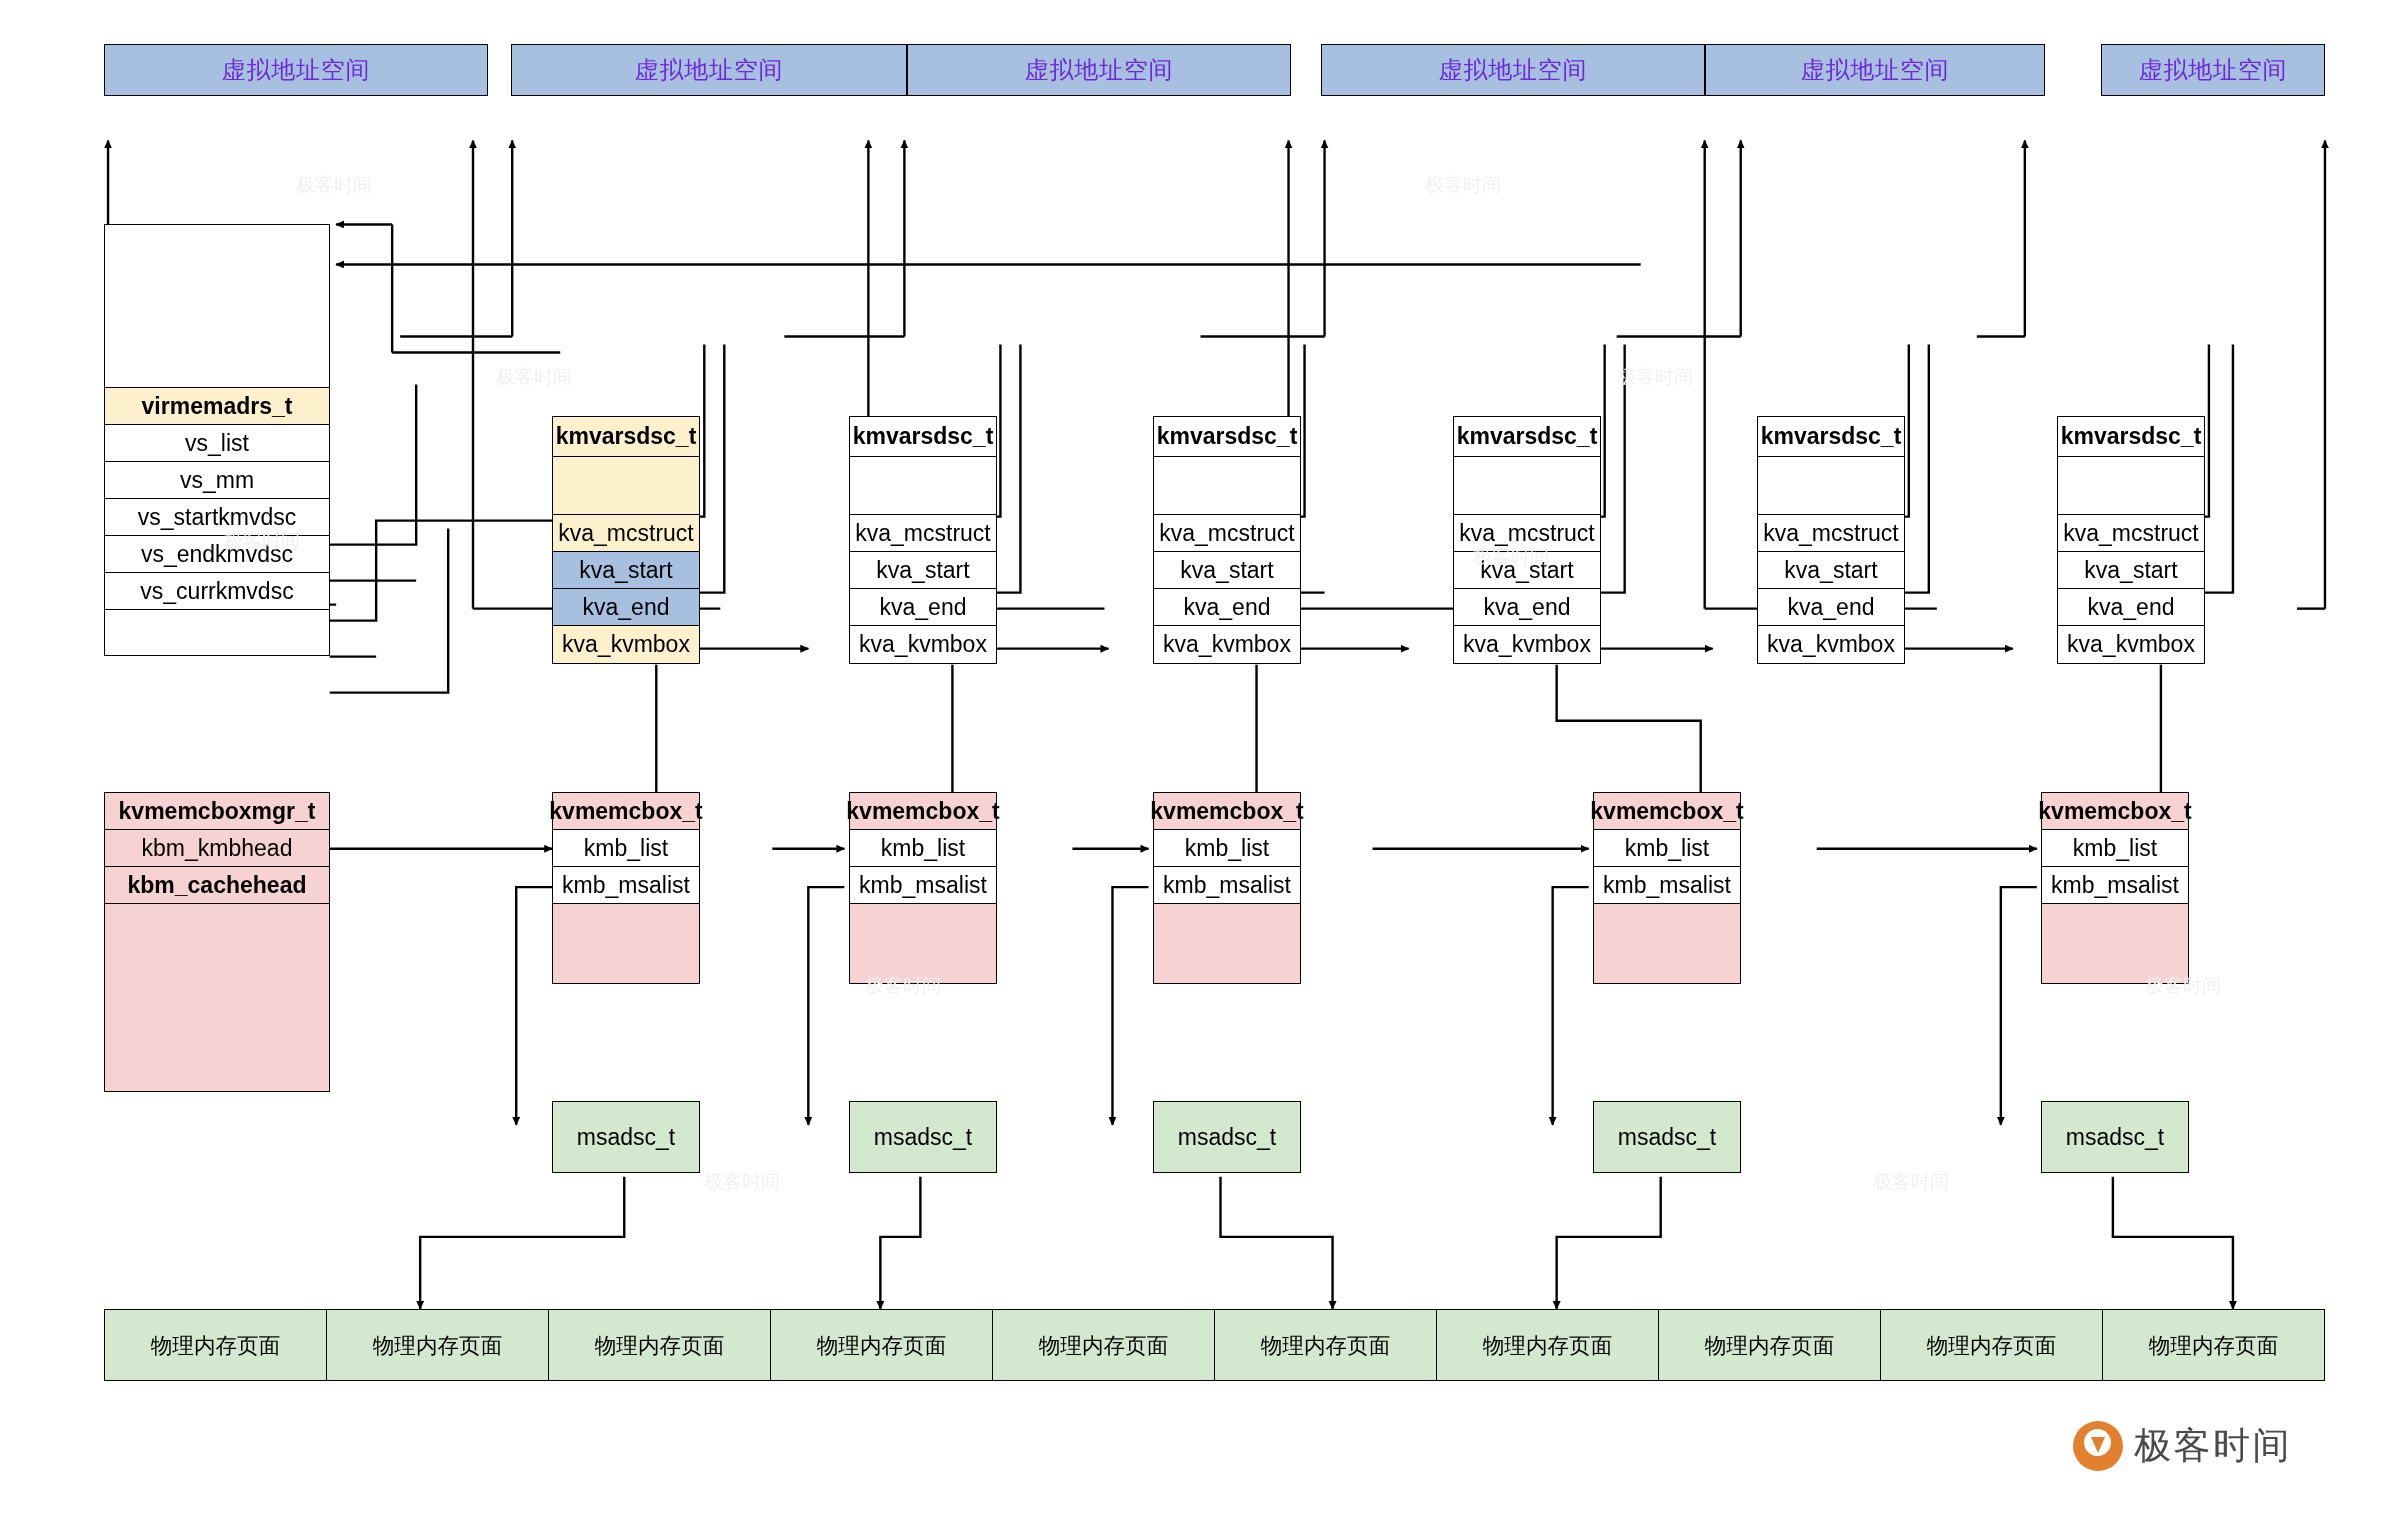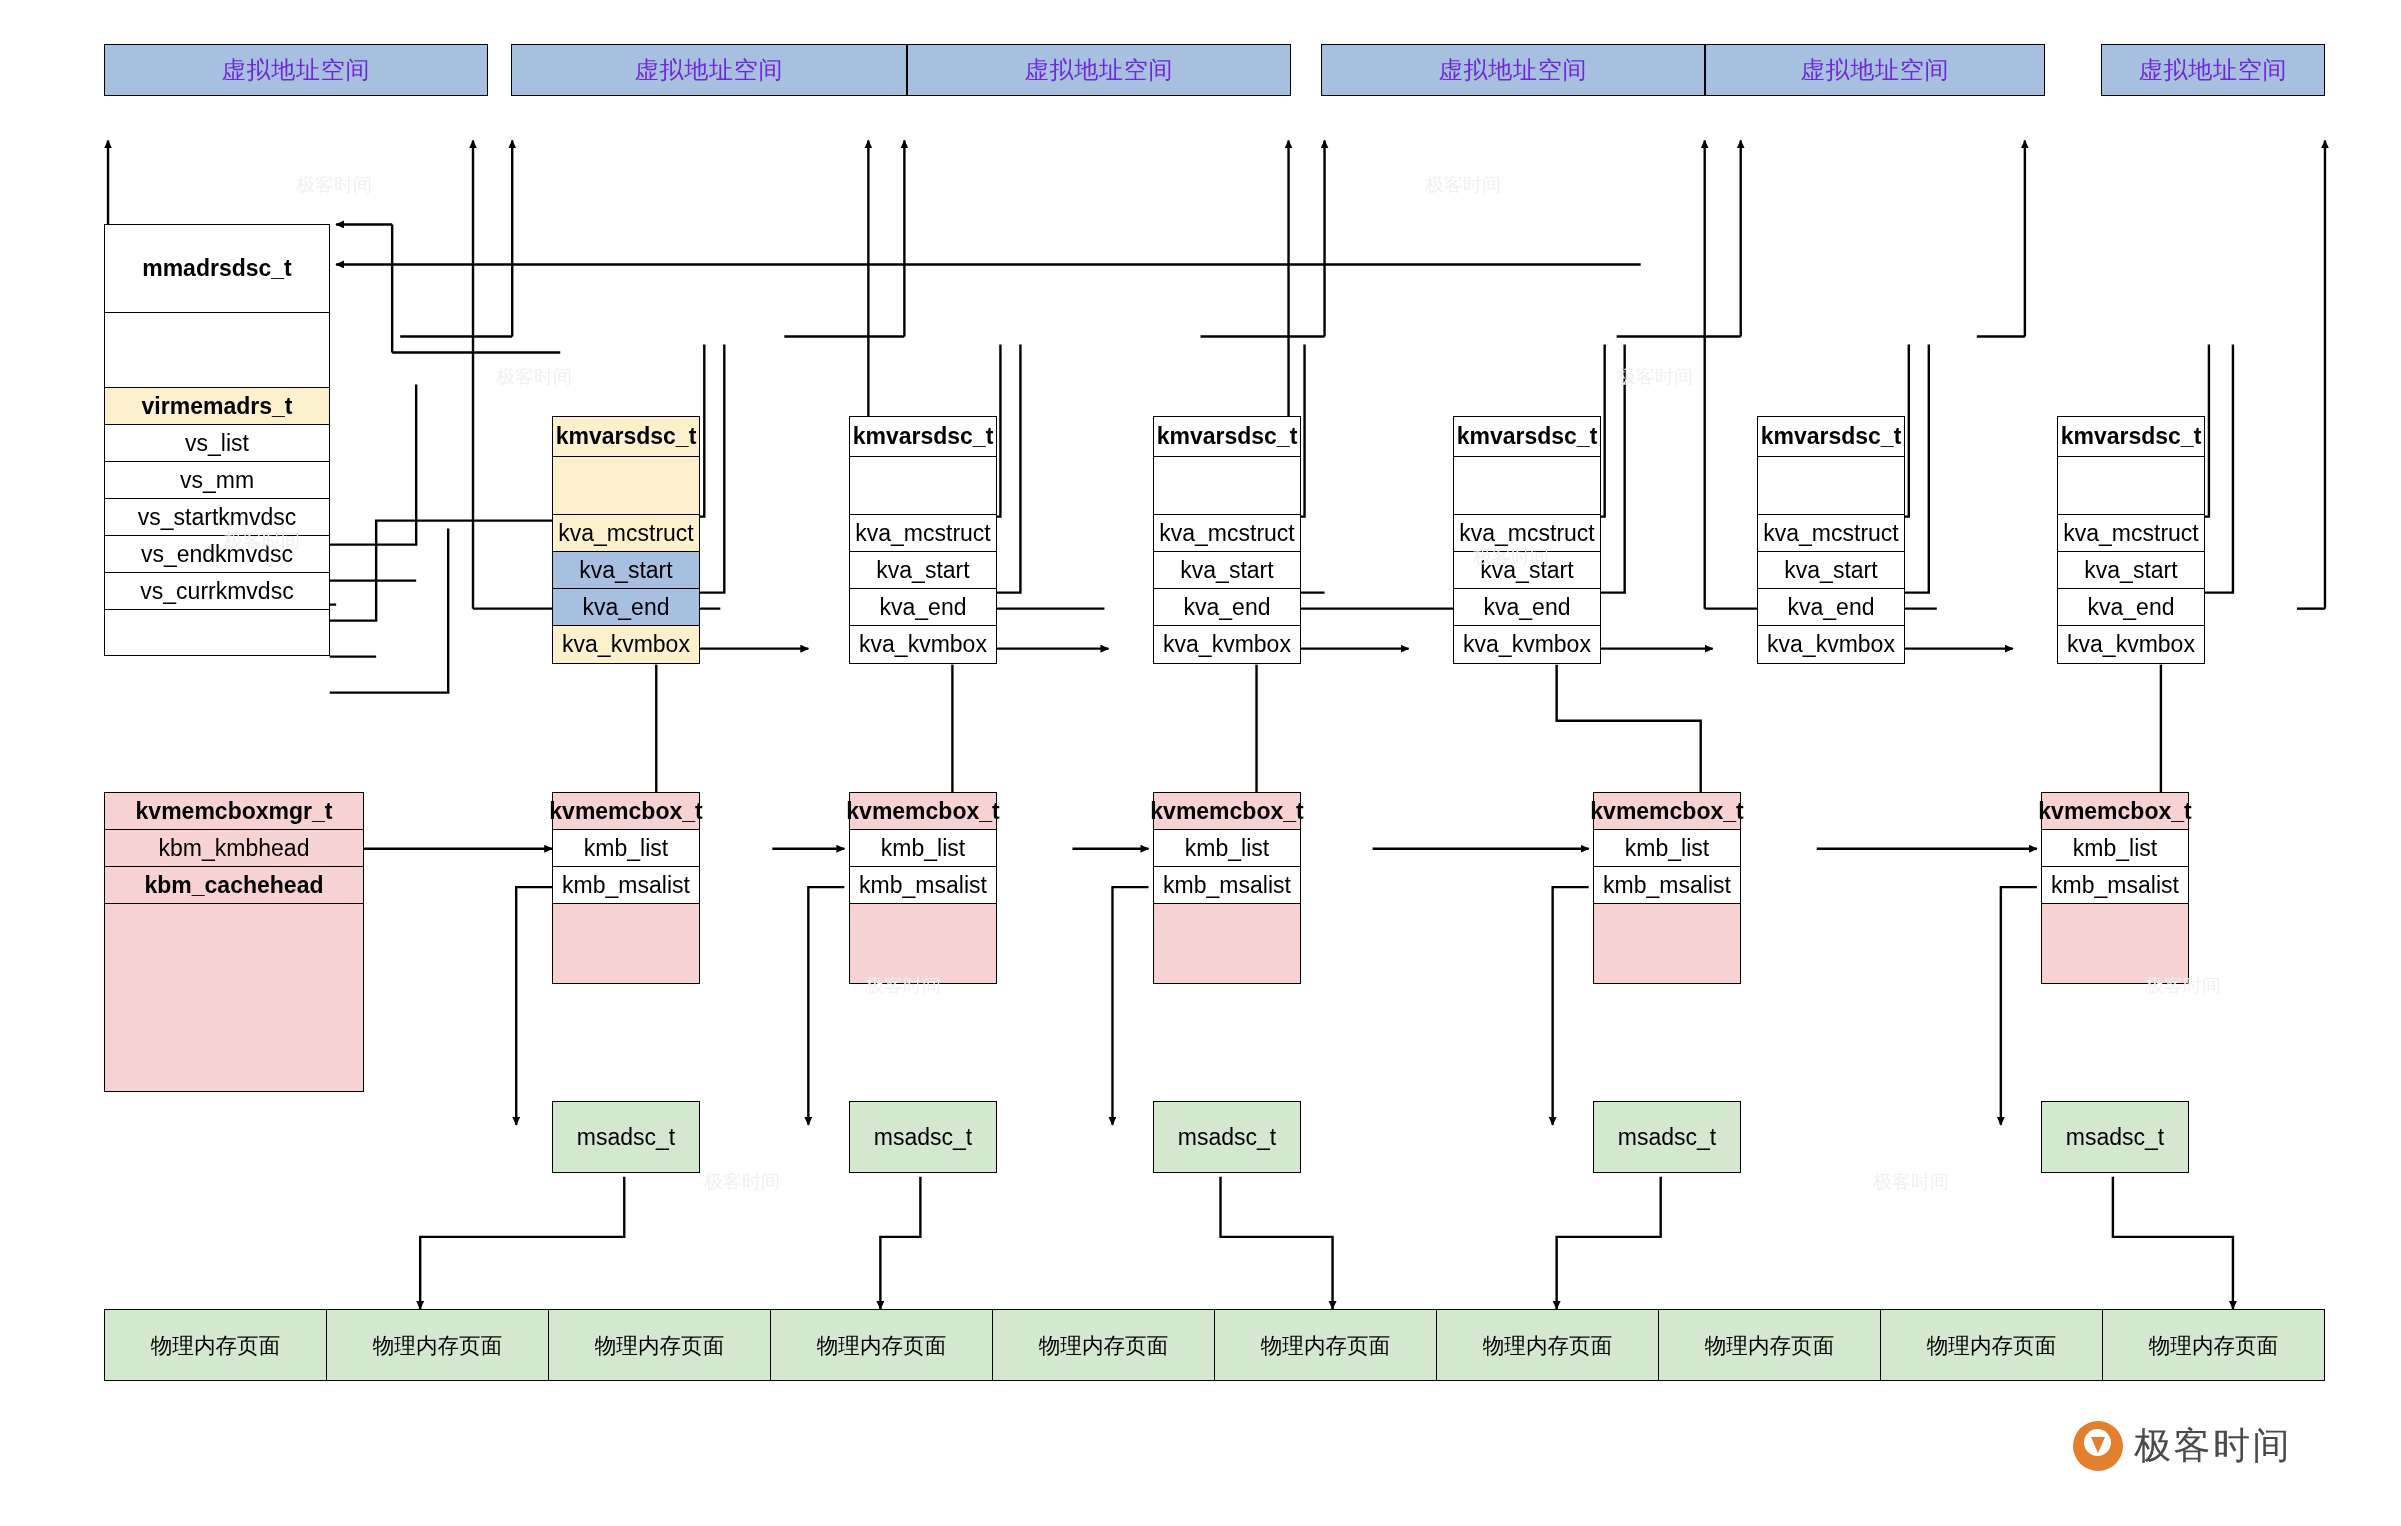--- a/index.html
+++ b/index.html
@@ -182,21 +182,20 @@
     <span>虚拟地址空间</span>
   </div>
   <div class="abs vbar" style="left:1705px;top:44px;width:340px;height:52px;">
     <span>虚拟地址空间</span>
   </div>
   <div class="abs vbar" style="left:2101px;top:44px;width:224px;height:52px;">
     <span>虚拟地址空间</span>
   </div>
 
   <div class="abs struct" style="left:104px;top:224px;width:226px;height:432px;">
-    <div class="srow shead c-white" style="height:88px;">mmadrsdsc_t</div>
     <div class="srow c-white fill"></div>
     <div class="srow shead c-yellow" style="height:37px;">virmemadrs_t</div>
     <div class="srow c-white" style="height:37px;">vs_list</div>
     <div class="srow c-white" style="height:37px;">vs_mm</div>
     <div class="srow c-white" style="height:37px;">vs_startkmvdsc</div>
     <div class="srow c-white" style="height:37px;">vs_endkmvdsc</div>
     <div class="srow c-white" style="height:37px;">vs_currkmvdsc</div>
     <div class="srow c-white" style="height:45px;"></div>
   </div>
 
@@ -247,21 +246,21 @@
 
   <div class="abs struct" style="left:2057px;top:416px;width:148px;height:248px;">
     <div class="srow shead c-white" style="height:40px;">kmvarsdsc_t</div>
     <div class="srow c-white fill"></div>
     <div class="srow c-white" style="height:37px;">kva_mcstruct</div>
     <div class="srow c-white" style="height:37px;">kva_start</div>
     <div class="srow c-white" style="height:37px;">kva_end</div>
     <div class="srow c-white" style="height:37px;">kva_kvmbox</div>
   </div>
 
-  <div class="abs struct" style="left:104px;top:792px;width:260px;height:300px;">
+  <div class="abs struct" style="left:104px;top:792px;width:226px;height:300px;">
     <div class="srow shead c-pink" style="height:37px;">kvmemcboxmgr_t</div>
     <div class="srow c-pink" style="height:37px;">kbm_kmbhead</div>
     <div class="srow c-pink" style="height:37px;font-weight:bold;">kbm_cachehead</div>
     <div class="srow c-pink fill"></div>
   </div>
 
   <div class="abs struct" style="left:552px;top:792px;width:148px;height:192px;">
     <div class="srow shead c-pink" style="height:37px;">kvmemcbox_t</div>
     <div class="srow c-white" style="height:37px;">kmb_list</div>
     <div class="srow c-white" style="height:37px;">kmb_msalist</div>

